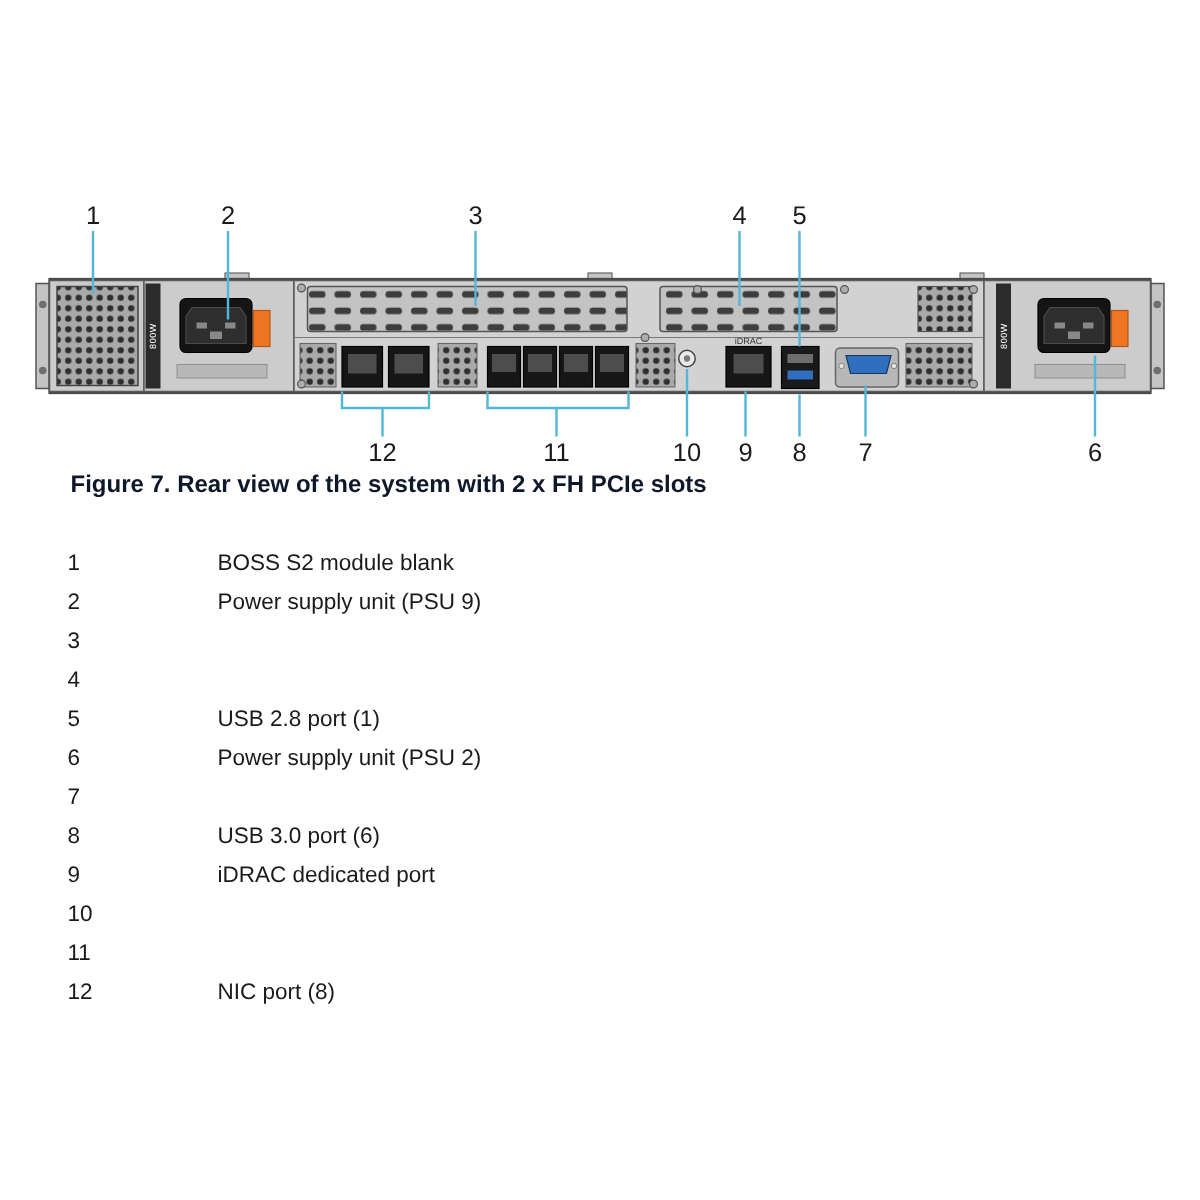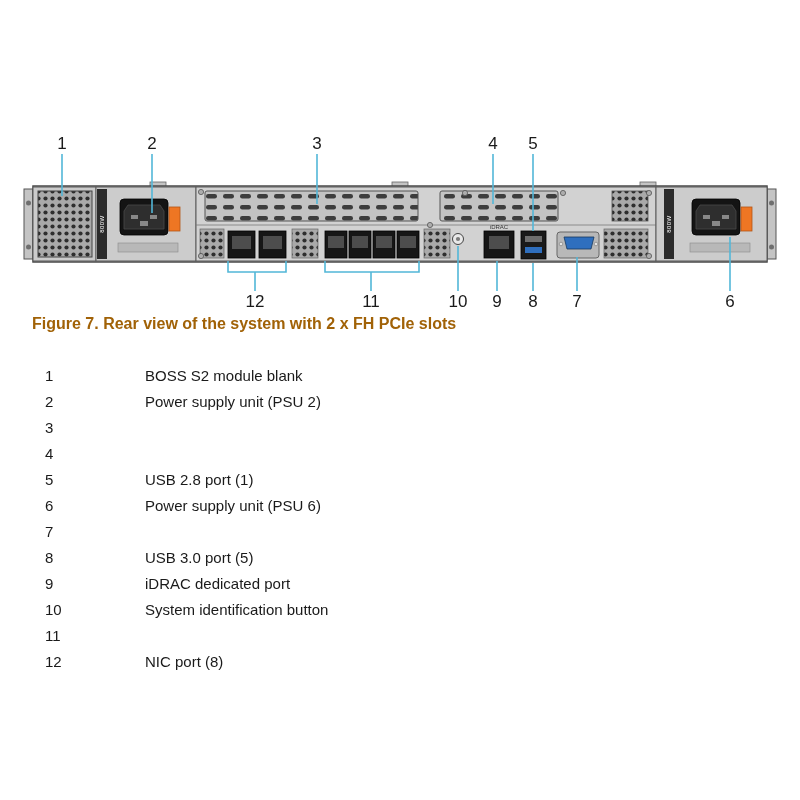--- a/index.html
+++ b/index.html
@@ -6,22 +6,22 @@
     margin:0;padding:0;width:800px;height:800px;background:#ffffff;
     font-family:"Liberation Sans", sans-serif;color:#1a1a1a;
   }
   .page{position:relative;width:800px;height:800px;overflow:hidden;background:#fff;}
   svg.figure{position:absolute;top:125px;left:0;}
   svg text{font-family:"Liberation Sans", sans-serif;}
   .callout-num{font-size:17px;fill:#1a1a1a;text-anchor:middle;}
   .tiny-label{font-size:6px;fill:#ffffff;text-anchor:middle;letter-spacing:.4px;}
   .tiny-dark{font-size:6px;fill:#333333;text-anchor:middle;}
   .caption{
-    position:absolute;top:315px;left:32px;
-    font-size:16px;font-weight:bold;color:#a16207;white-space:nowrap;
+    position:absolute;top:315px;left:47px;
+    font-size:16px;font-weight:bold;color:#0f172a;white-space:nowrap;
   }
   .legend{position:absolute;top:362px;left:45px;font-size:15px;}
   .legend .row{display:flex;align-items:center;height:26px;}
   .legend .num{width:100px;flex:0 0 100px;}
   .legend .lbl{white-space:nowrap;}
 </style>
 </head>
 <body>
 
 <div class="page">
@@ -186,50 +186,49 @@
 
   <div class="caption">Figure 7. Rear view of the system with 2 x FH PCIe slots</div>
 
   <div class="legend">
     <div class="row">
       <span class="num">1</span>
       <span class="lbl">BOSS S2 module blank</span>
     </div>
     <div class="row">
       <span class="num">2</span>
-      <span class="lbl">Power supply unit (PSU 2)</span>
+      <span class="lbl">Power supply unit (PSU 9)</span>
     </div>
     <div class="row">
       <span class="num">3</span>
     </div>
     <div class="row">
       <span class="num">4</span>
     </div>
     <div class="row">
       <span class="num">5</span>
       <span class="lbl">USB 2.8 port (1)</span>
     </div>
     <div class="row">
       <span class="num">6</span>
-      <span class="lbl">Power supply unit (PSU 6)</span>
+      <span class="lbl">Power supply unit (PSU 2)</span>
     </div>
     <div class="row">
       <span class="num">7</span>
     </div>
     <div class="row">
       <span class="num">8</span>
-      <span class="lbl">USB 3.0 port (5)</span>
+      <span class="lbl">USB 3.0 port (6)</span>
     </div>
     <div class="row">
       <span class="num">9</span>
       <span class="lbl">iDRAC dedicated port</span>
     </div>
     <div class="row">
       <span class="num">10</span>
-      <span class="lbl">System identification button</span>
     </div>
     <div class="row">
       <span class="num">11</span>
     </div>
     <div class="row">
       <span class="num">12</span>
       <span class="lbl">NIC port (8)</span>
     </div>
   </div>
 

